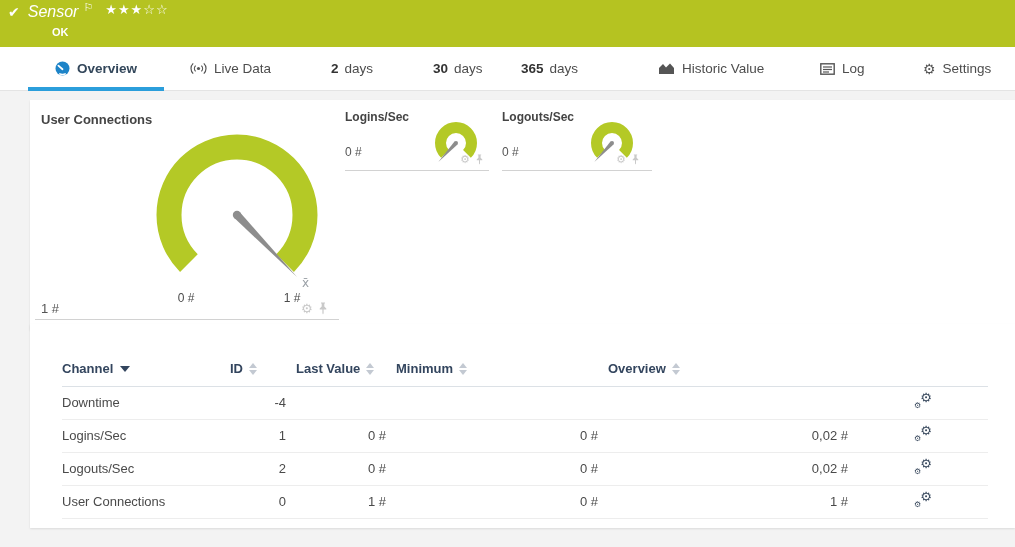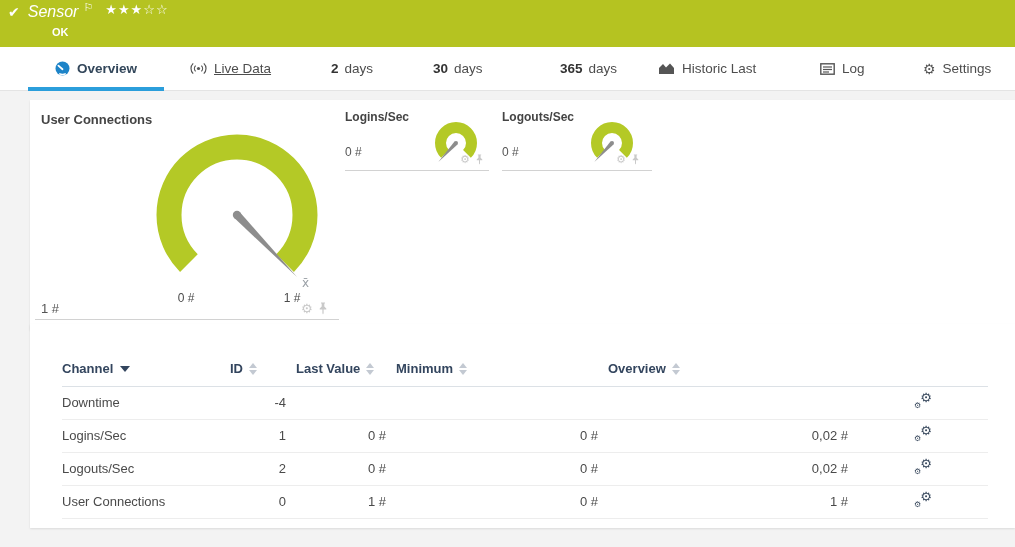--- a/index.html
+++ b/index.html
@@ -38,24 +38,24 @@
     position: absolute; top: 0; height: 43px;
     display: flex; align-items: center;
     font-size: 13.5px; color: #4d4d4d; cursor: pointer; white-space: nowrap;
   }
   .tab .ticon { margin-right: 7px; display: inline-flex; align-items: center; }
   .tab .num { font-weight: bold; color: #333; margin-right: 6px; }
   .tab-overview { left: 28px; width: 136px; justify-content: center; color: #33475b; font-weight: bold; }
   .tab-overview::after {
     content: ""; position: absolute; left: 0; right: 0; bottom: -1px; height: 4px; background: #2b9edb;
   }
-  .tab-livedata { left: 190px; text-decoration: underline; }
+  .tab-livedata { left: 190px; }
   .tab-2days   { left: 331px; }
   .tab-30days  { left: 433px; }
-  .tab-365days { left: 560px; }
+  .tab-365days { left: 521px; }
   .tab-historic{ left: 658px; }
   .tab-log     { left: 820px; justify-content: center; }
   .tab-settings{ left: 923px; }
   .gear-glyph { font-size: 14px; color: #555; }
   .tab-overflow-dash { position: absolute; left: 1007px; top: 70px; width: 7px; height: 3px; background: #b8b8b8; }
 
   
   .panel {
     position: absolute; left: 30px; width: 985px; background: #fff;
     box-shadow: 0 1px 2px rgba(0,0,0,0.10);
@@ -157,21 +157,21 @@
     <span class="num">365</span>
     <span>days</span>
   </div>
 
   <div class="tab tab-historic">
     <span class="ticon">
       <svg width="17" height="13" viewBox="0 0 17 13">
         <path d="M1 12 L1 6 L5 2 L8 5.5 L12 1.5 L16 6 L16 12 Z" fill="#555"></path>
       </svg>
     </span>
-    <span>Historic Last</span>
+    <span>Historic Value</span>
   </div>
 
   <div class="tab tab-log">
     <span class="ticon">
       <svg width="15" height="12" viewBox="0 0 15 12">
         <rect x="0.8" y="0.8" width="13.4" height="10.4" fill="none" stroke="#555" stroke-width="1.4"></rect>
         <line x1="3" y1="4" x2="12" y2="4" stroke="#555" stroke-width="1.2"></line>
         <line x1="3" y1="6.5" x2="12" y2="6.5" stroke="#555" stroke-width="1.2"></line>
         <line x1="3" y1="9" x2="9" y2="9" stroke="#555" stroke-width="1.2"></line>
       </svg>

